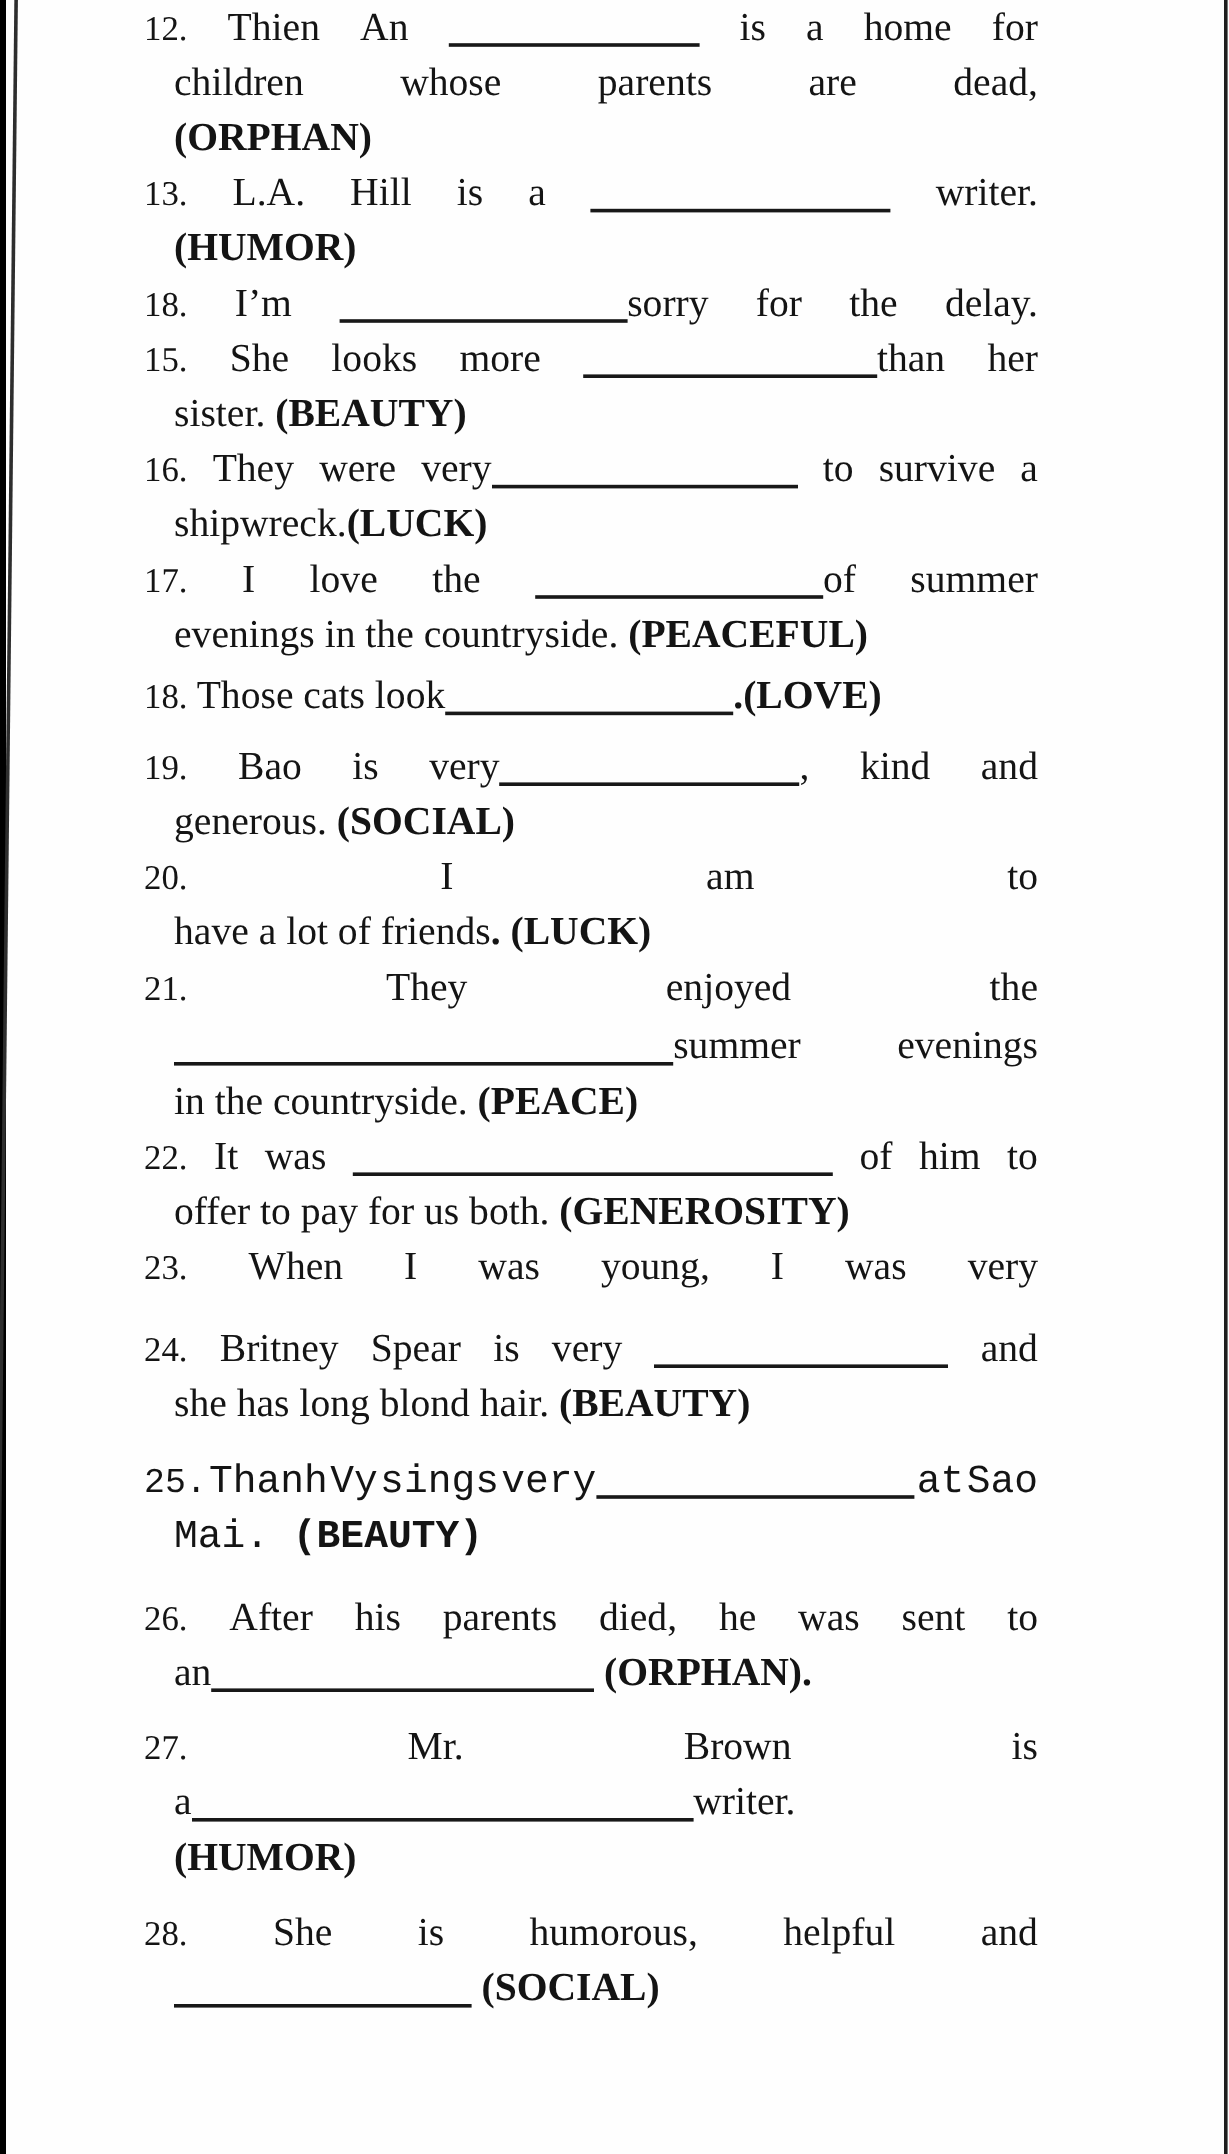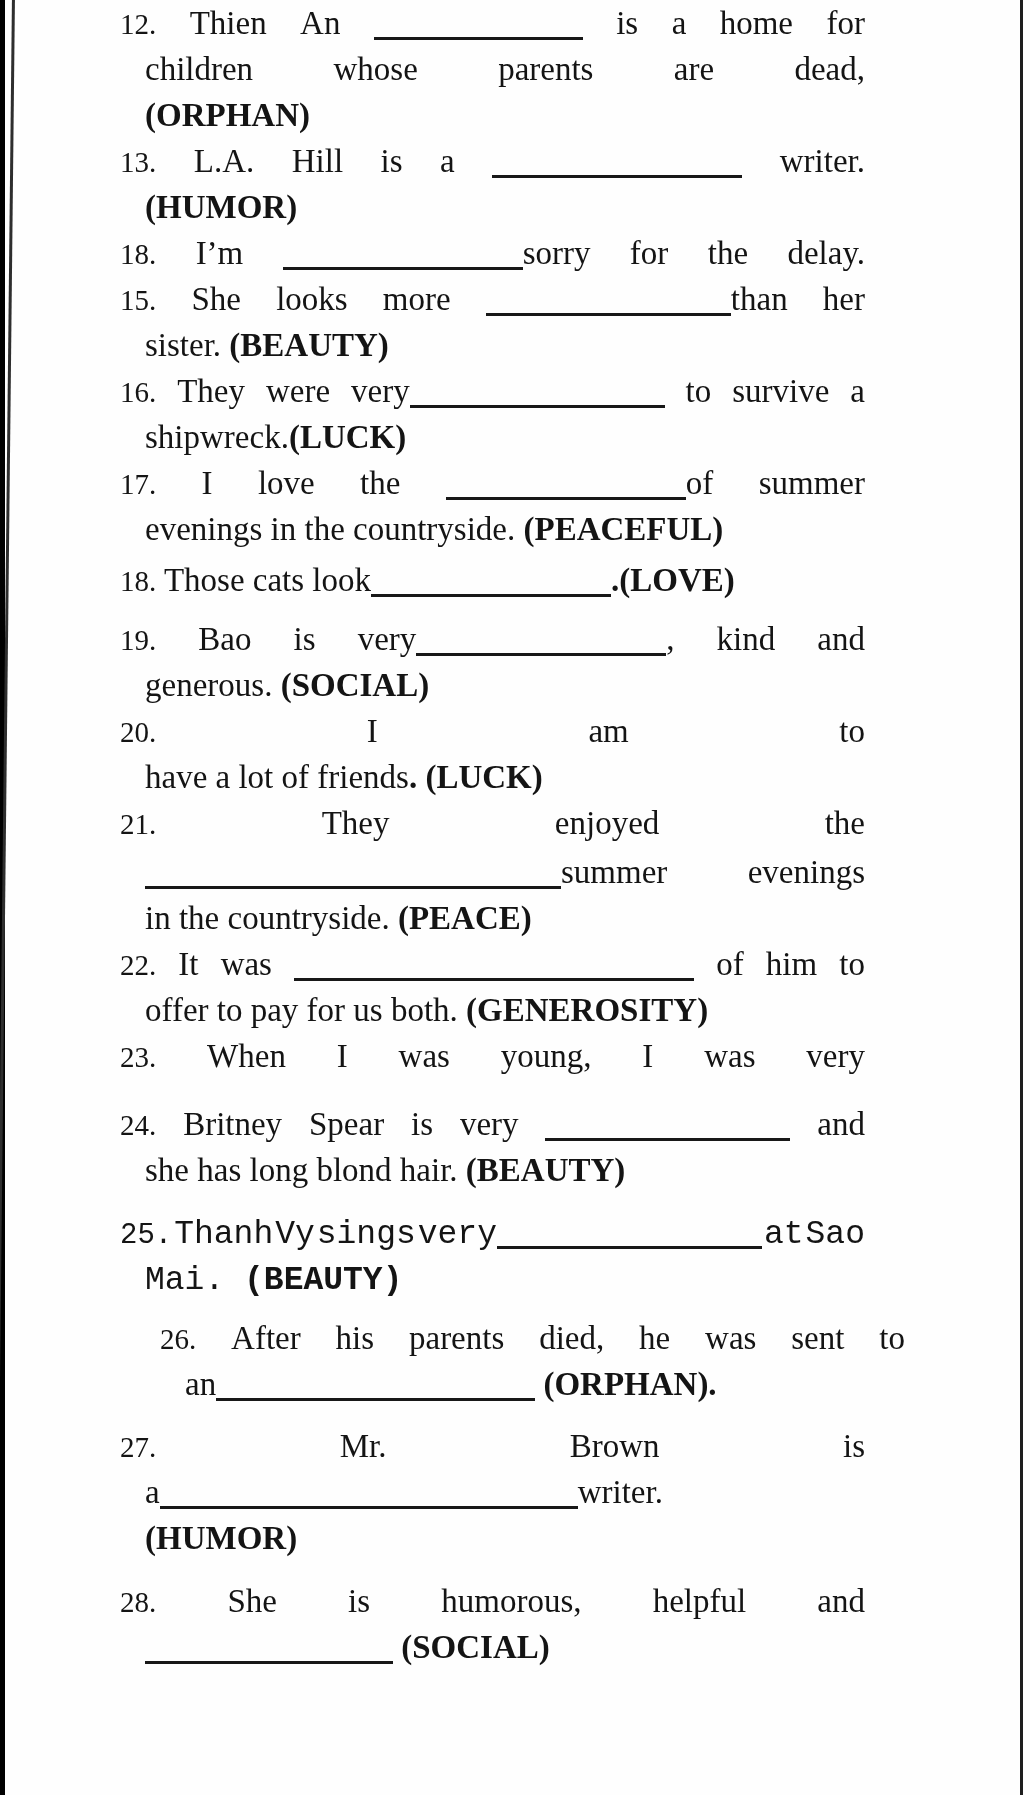--- a/index.html
+++ b/index.html
@@ -191,21 +191,21 @@
           <span class="chunk"><span class="word num">25.</span></span>
           <span class="chunk"><span class="word">Thanh</span></span>
           <span class="chunk"><span class="word">Vy</span></span>
           <span class="chunk"><span class="word">sings</span></span>
           <span class="chunk"><span class="word">very</span><span class="blank" style="width: 265px;"></span></span>
           <span class="chunk"><span class="word">at</span></span>
           <span class="chunk"><span class="word">Sao</span></span>
         </div>
         <div class="line left ind-cont"><span class="word">Mai. </span><span class="word bold">(BEAUTY)</span></div>
       </div>
-      <div style="margin-top: 11px; padding-left: 40px;">
+      <div style="margin-top: 21px;">
         <div class="line just ind-num">
           <span class="chunk"><span class="word num">26.</span></span>
           <span class="chunk"><span class="word">After</span></span>
           <span class="chunk"><span class="word">his</span></span>
           <span class="chunk"><span class="word">parents</span></span>
           <span class="chunk"><span class="word">died,</span></span>
           <span class="chunk"><span class="word">he</span></span>
           <span class="chunk"><span class="word">was</span></span>
           <span class="chunk"><span class="word">sent</span></span>
           <span class="chunk"><span class="word">to</span></span>

